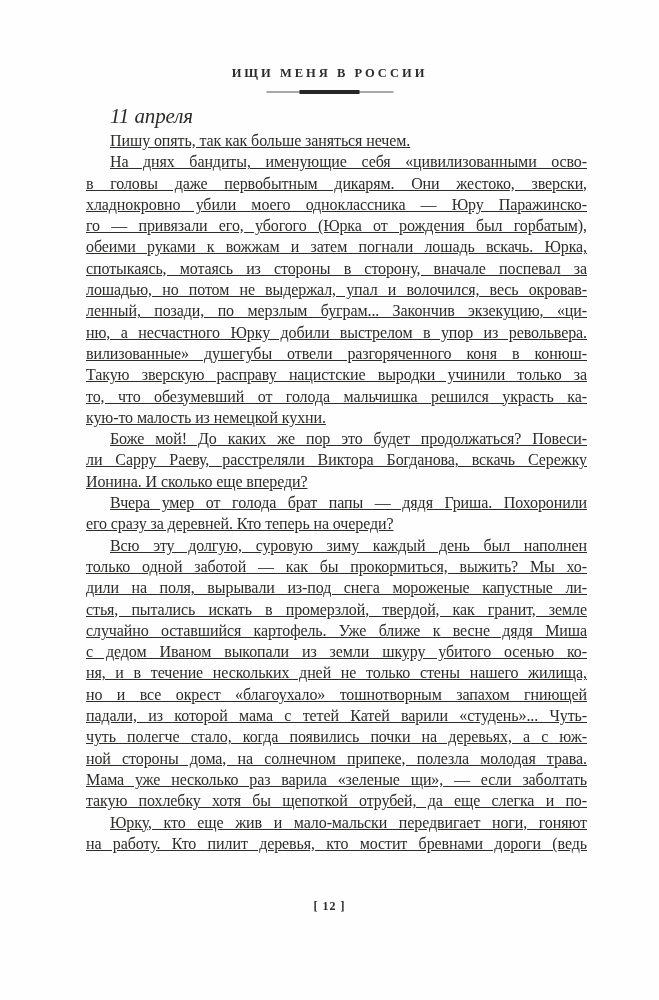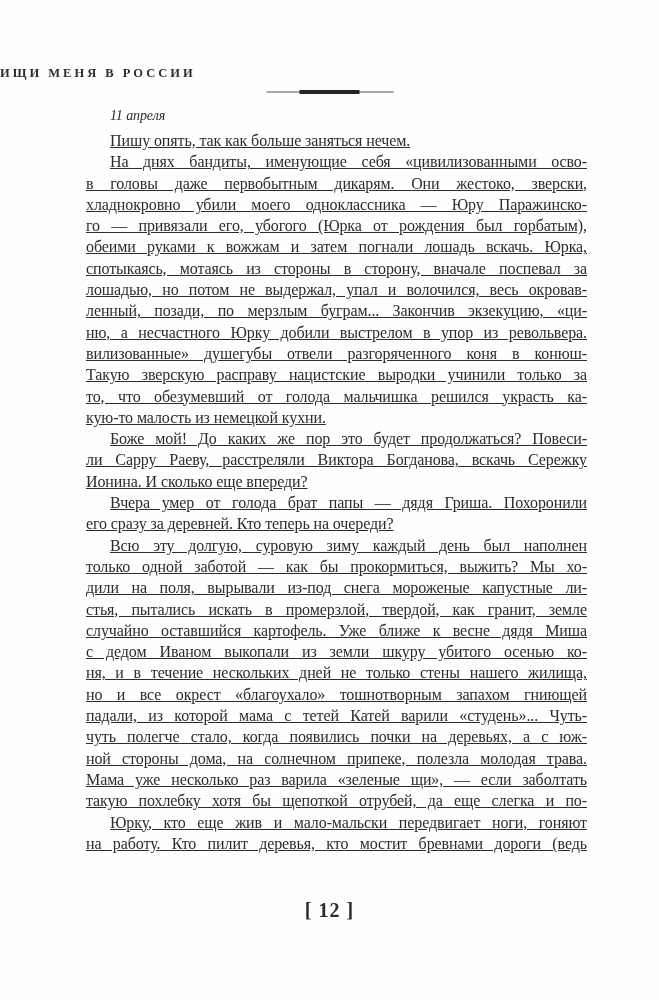--- a/index.html
+++ b/index.html
@@ -10,21 +10,21 @@
     background: var(--background, #fefefe);
     font-family: "Liberation Serif", "DejaVu Serif", serif;
     color: var(--ink, #2d2c2a);
     overflow: hidden;
   }
   .running-title {
     position: absolute;
     top: 66px;
     left: 0;
     width: 100%;
-    text-align: left;
+    text-align: center;
     font-size: 12.5px;
     font-weight: 700;
     letter-spacing: 3px;
     color: var(--ink, #2d2c2a);
   }
   .divider {
     position: absolute;
     top: 91px;
     left: 50%;
     transform: translateX(-50%);
@@ -45,21 +45,21 @@
   .content {
     position: absolute;
     left: 86px;
     top: 105px;
     width: 501px;
     font-size: 16px;
     letter-spacing: -0.1px;
   }
   .date-line {
     font-style: italic;
-    font-size: 14px;
+    font-size: 21px;
     line-height: 22px;
     text-indent: 24px;
     margin-bottom: 3px;
   }
   .para { margin: 0; }
   .tline {
     line-height: 21.3px;
     text-align: justify;
     text-align-last: justify;
     white-space: normal;
@@ -68,21 +68,21 @@
   .tline-end {
     text-align-last: left;
   }
   .para > .tline:first-child { text-indent: 24px; }
   .footer-pagenum {
     position: absolute;
     top: 899px;
     left: 0;
     width: 100%;
     text-align: center;
-    font-size: 20px;
+    font-size: 12px;
     font-weight: 700;
     letter-spacing: 1px;
     color: var(--ink, #2d2c2a);
   }
 </style>
 </head>
 <body>
 
 <div class="page">
 

